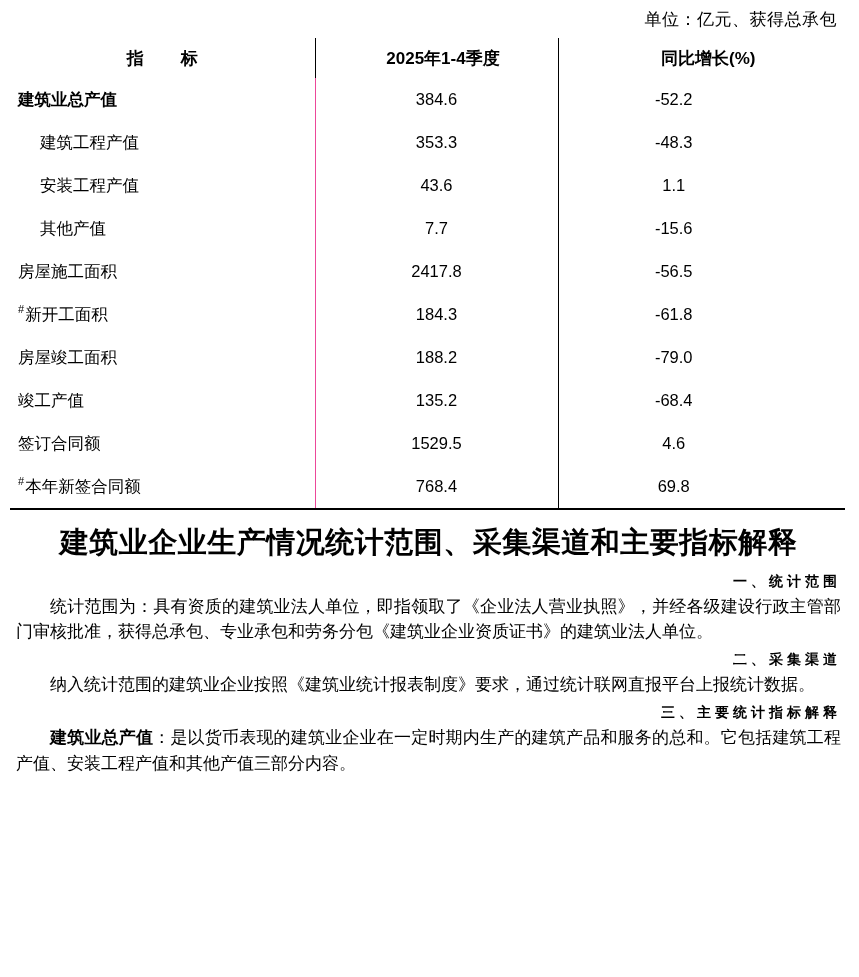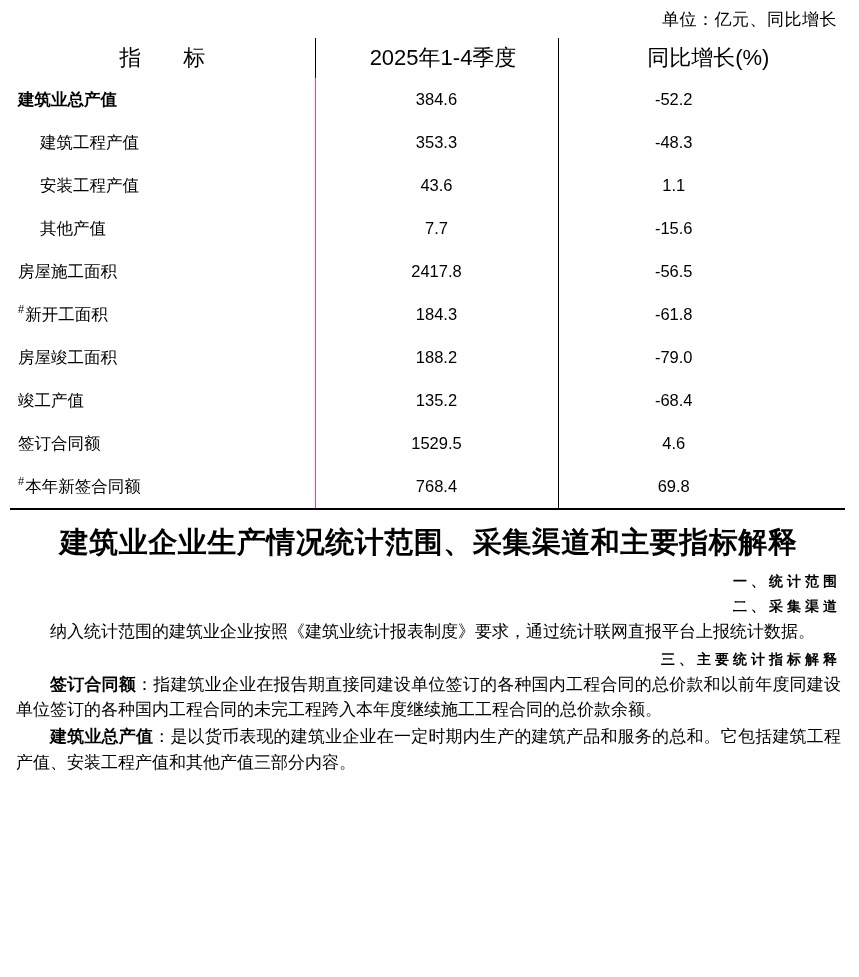--- a/index.html
+++ b/index.html
@@ -43,22 +43,22 @@
   table.stats col.c3 { width: 287px; }
 
   table.stats th, table.stats td {
     border: 0;
     padding: 0;
   }
   .thead-row th {
     border-top: 2px solid #000;
     border-bottom: 1px solid #000;
     height: 40px;
-    font-weight: normal;
-    font-size: 22px;
+    font-weight: bold;
+    font-size: 17px;
     vertical-align: middle;
   }
   .thead-row th.col-ind {
     letter-spacing: 10px;
     text-indent: 10px;
   }
   .thead-row th.v-sep-l { border-left: 1px solid #000; padding-left: 13px; }
 
   .stats tbody td {
     height: 43px;
@@ -120,21 +120,21 @@
   }
   .explain p .term {
     font-weight: bold;
   }
 </style>
 </head>
 <body>
 
 <div class="page">
 
-  <div class="unit-line">单位：亿元、同比增长</div>
+  <div class="unit-line">单位：亿元、获得总承包</div>
 
   <table class="stats">
     <colgroup>
       <col class="c1">
         <col class="c2">
         <col class="c3">
     </colgroup>
     <thead>
       <tr class="thead-row">
         <th class="col-ind">指　标</th>
@@ -193,21 +193,21 @@
           <td class="num">768.4</td>
           <td class="grow">69.8</td>
         </tr>
       </tbody>
   </table>
 
   <div class="explain">
     <h1>建筑业企业生产情况统计范围、采集渠道和主要指标解释</h1>
     <div>
         <h2>一、统计范围</h2>
+        <p>统计范围为：具有资质的建筑业法人单位，即指领取了《企业法人营业执照》，并经各级建设行政主管部门审核批准，获得总承包、专业承包和劳务分包《建筑业企业资质证书》的建筑业法人单位。</p>
         <h2>二、采集渠道</h2>
         <p>纳入统计范围的建筑业企业按照《建筑业统计报表制度》要求，通过统计联网直报平台上报统计数据。</p>
         <h2>三、主要统计指标解释</h2>
-        <p><span class="term">签订合同额</span>：指建筑业企业在报告期直接同建设单位签订的各种国内工程合同的总价款和以前年度同建设单位签订的各种国内工程合同的未完工程跨入本年度继续施工工程合同的总价款余额。</p>
         <p><span class="term">建筑业总产值</span>：是以货币表现的建筑业企业在一定时期内生产的建筑产品和服务的总和。它包括建筑工程产值、安装工程产值和其他产值三部分内容。</p>
       </div>
   </div>
 
 </div>
 
 </body></html>

